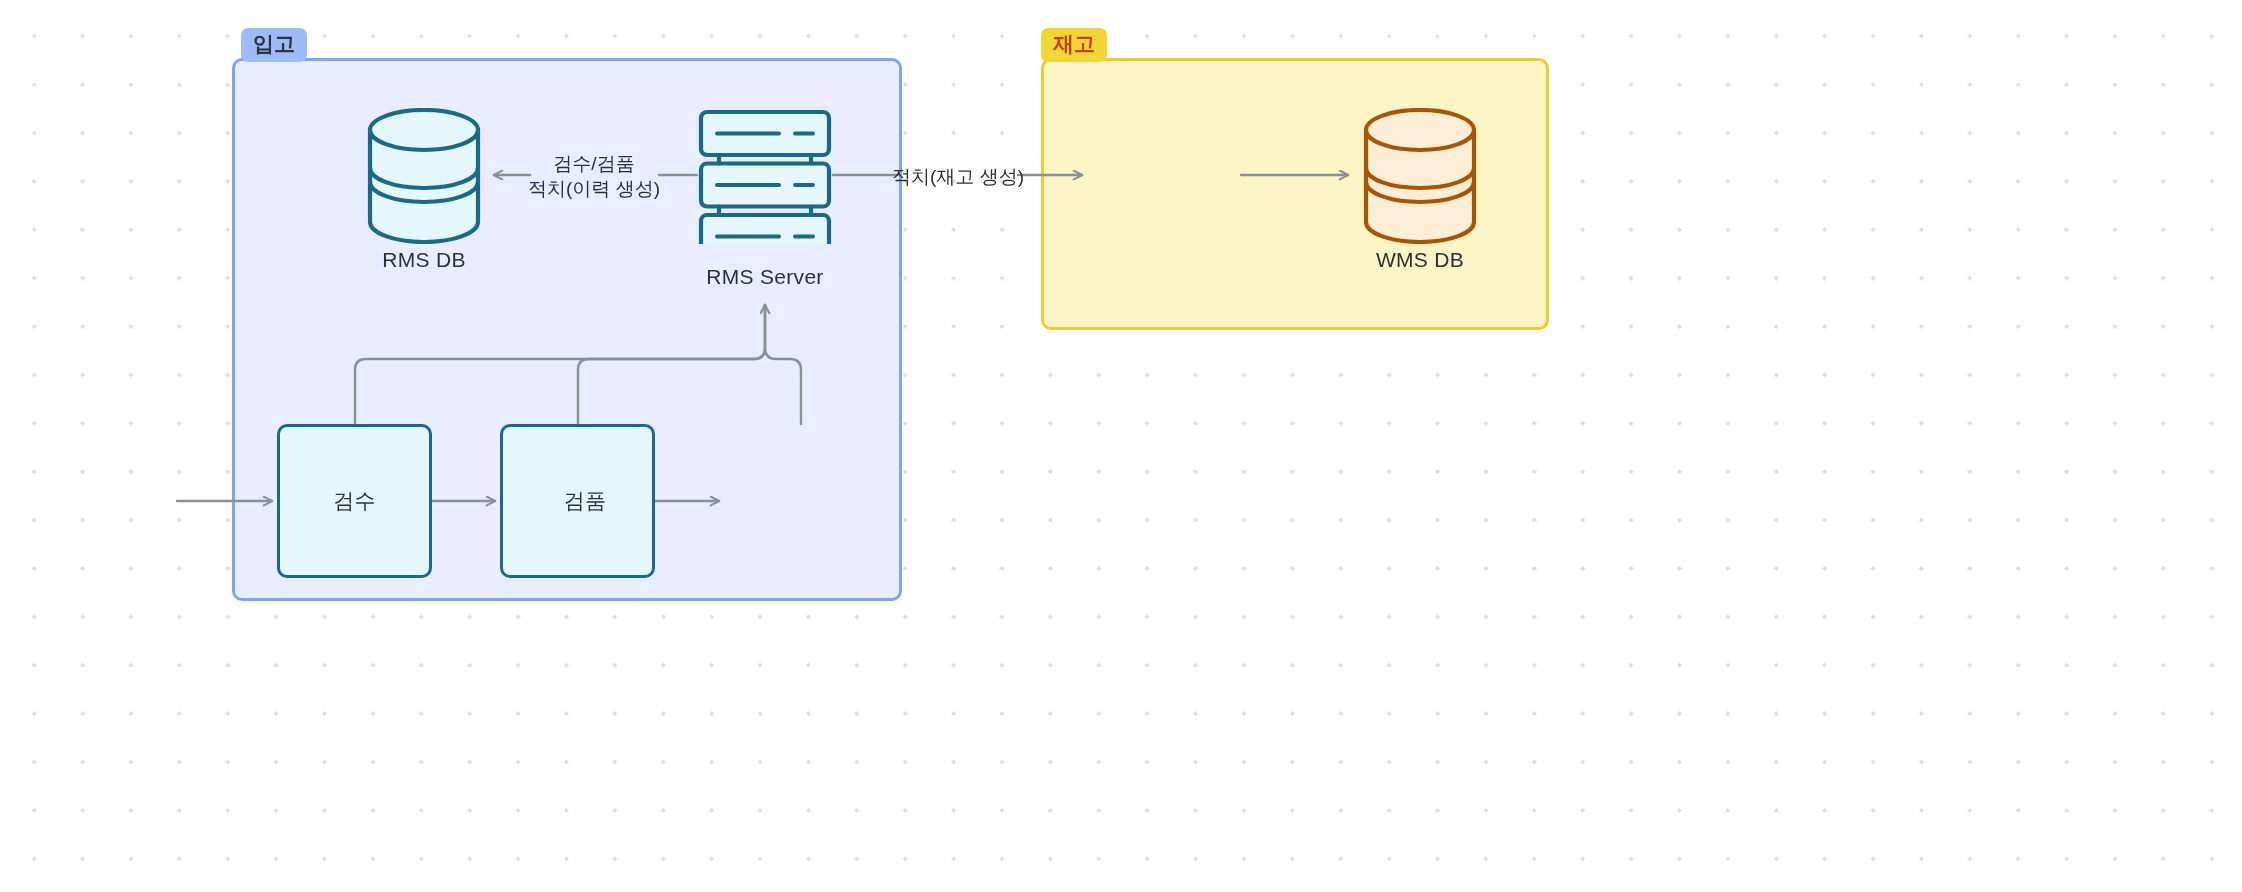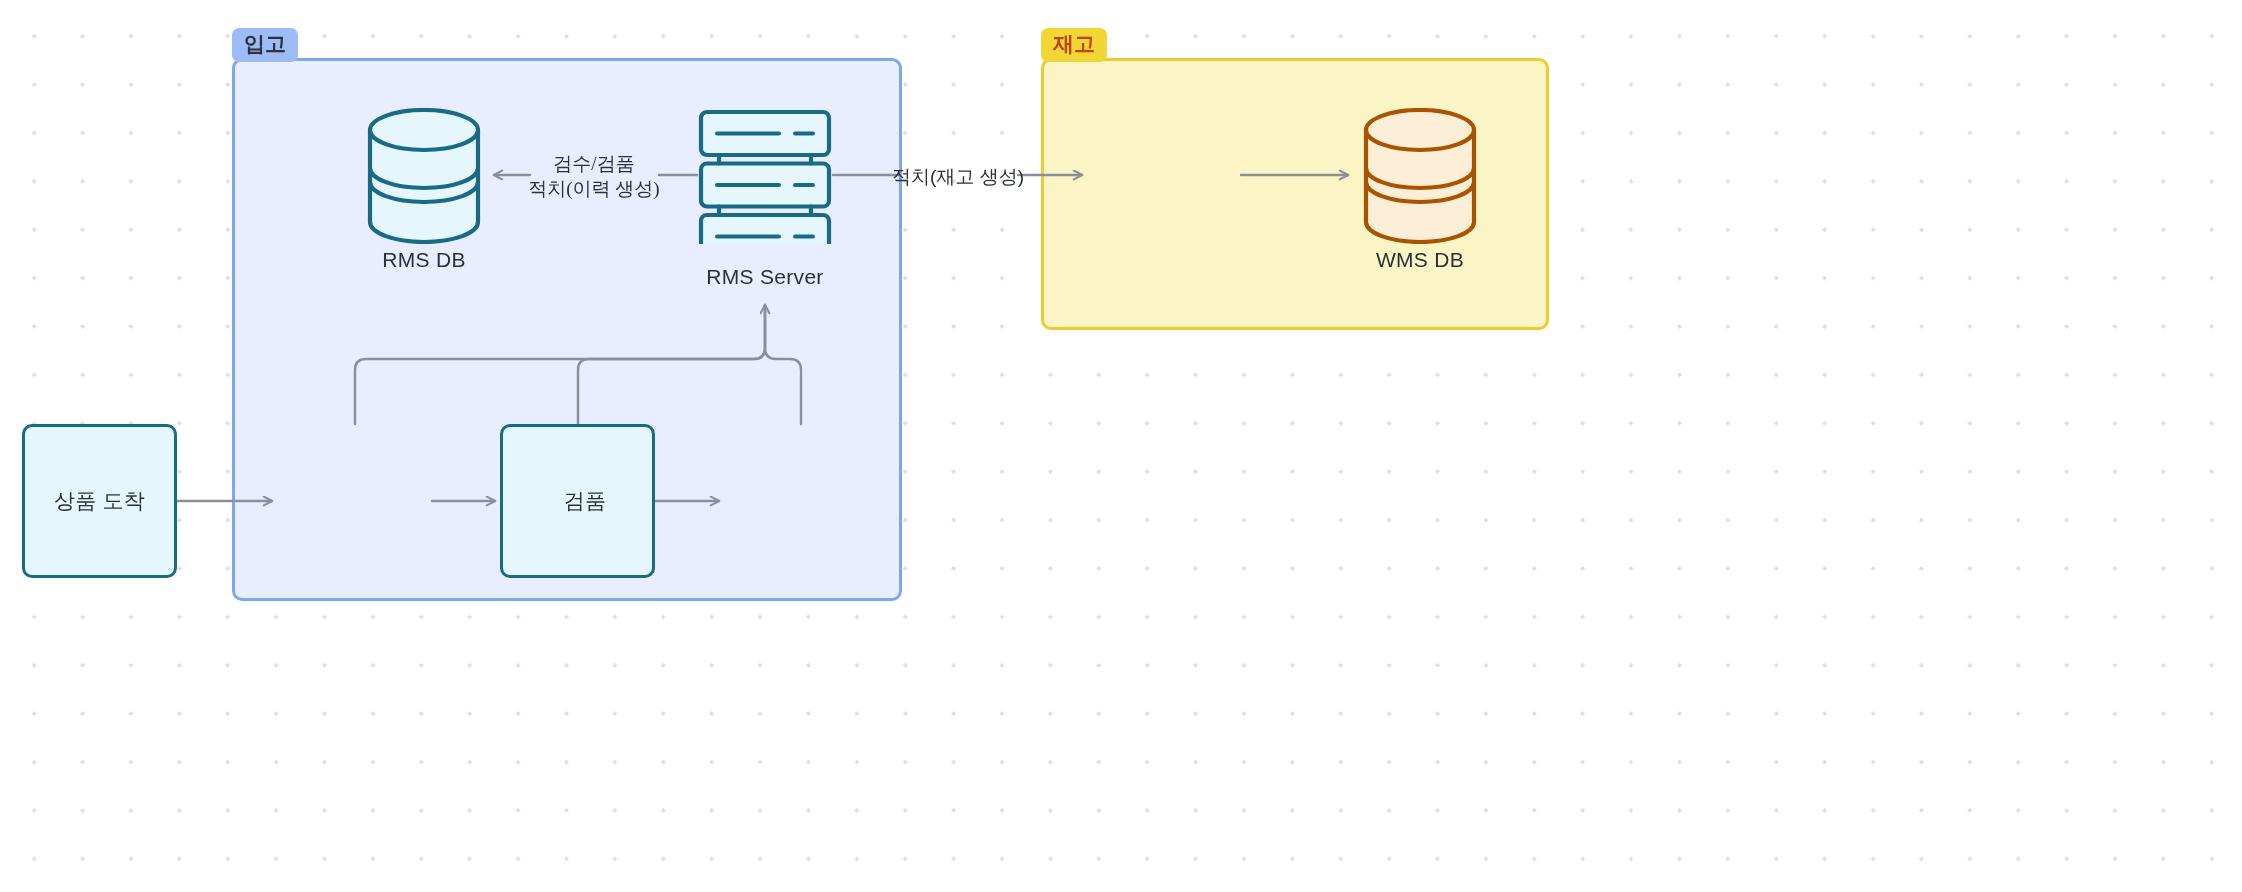--- a/index.html
+++ b/index.html
@@ -180,36 +180,36 @@
             <path d="M 6,22 L 6,114 A 54,20 0 0 0 114,114 L 114,22 Z"></path>
             <ellipse cx="60" cy="22" rx="54" ry="20"></ellipse>
             <path d="M 6,60 A 54,20 0 0 0 114,60" fill="none"></path>
             <path d="M 6,74 A 54,20 0 0 0 114,74" fill="none"></path>
           </g>
         </svg>
       </span>
       <span class="icon-caption">WMS DB</span>
     </div>
 
-    <div class="node-box" style="left:22px; top:424px; width:155px; height:154px;">
-      <span class="node-label">상품 도착</span>
-    </div>
-
+
+    <div class="node-box" style="left:277px; top:424px; width:155px; height:154px;">
+      <span class="node-label">검수</span>
+    </div>
 
     <div class="node-box" style="left:500px; top:424px; width:155px; height:154px;padding-left:15px;">
       <span class="node-label">검품</span>
     </div>
 
   </div>
 
   <div class="layer-labels">
-    <div class="group-label inbound" style="left:232px; top:28px;">입고</div>
+    <div class="group-label inbound" style="left:241px; top:28px;">입고</div>
     <div class="group-label stock" style="left:1041px; top:28px;">재고</div>
 
-    <div class="edge-label" style="left:594px; top:176px;font-family:Liberation Serif, serif;">
+    <div class="edge-label" style="left:594px; top:176px;">
       <span class="ln">검수/검품</span>
       <span class="ln">적치(이력 생성)</span>
     </div>
 
     <div class="edge-label" style="left:958px; top:177px;">
       <span class="ln">적치(재고 생성)</span>
     </div>
   </div>
 
 </div>

